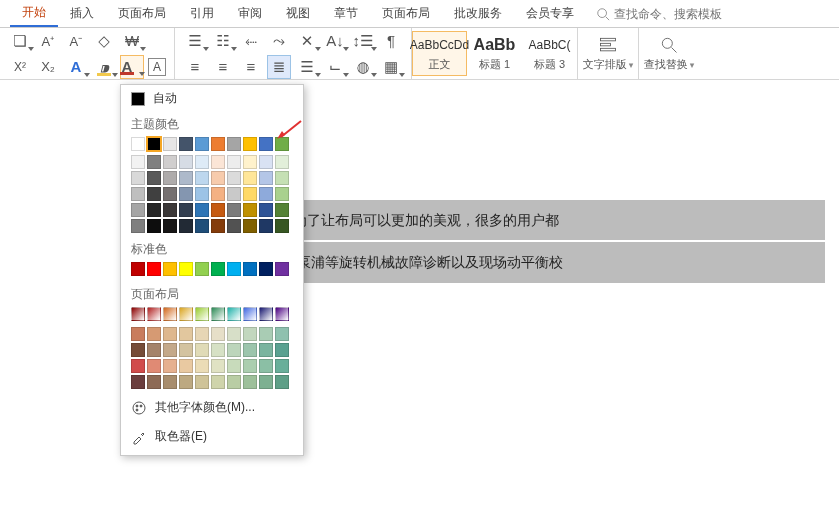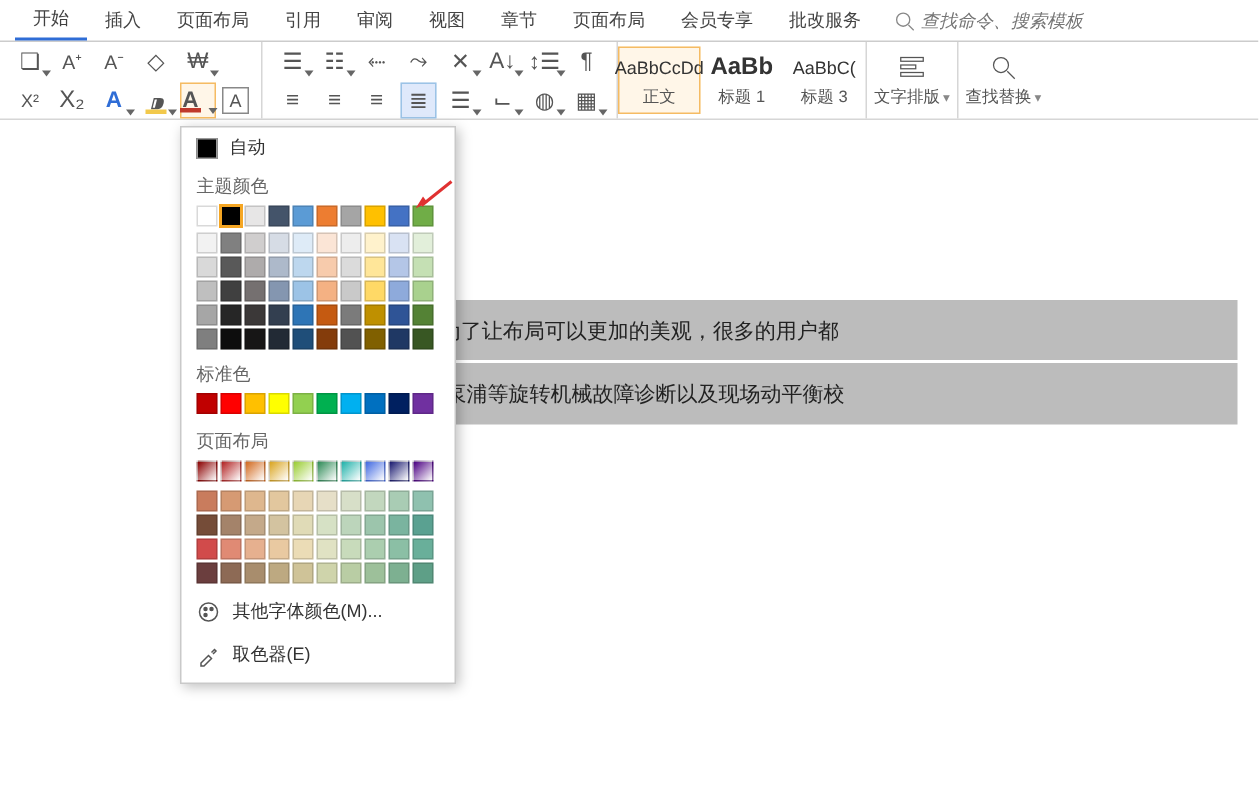--- a/index.html
+++ b/index.html
@@ -1,23 +1,23 @@
 <!DOCTYPE html>
 <html><head>
 <meta charset="utf-8">
 <style>
   * { box-sizing: border-box; margin: 0; padding: 0; font-family: "Microsoft YaHei", "Segoe UI", sans-serif; }
   body { width: 839px; height: 532px; background: #fff; overflow: hidden; position: relative; font-size: 12px; color: #333; }
 
   
   .tab-row { display: flex; align-items: center; height: 28px; padding-left: 10px; border-bottom: 1px solid #ccc; gap: 0; }
   .tab { padding: 4px 12px; cursor: pointer; color: #444; }
-  .tab.active { color: #404040; border-bottom: 2px solid #2f6dd6; }
+  .tab.active { color: #c2410c; border-bottom: 2px solid #2f6dd6; }
   .search-box { margin-left: 10px; display: flex; align-items: center; color: #888; gap: 4px; }
-  .search-box input { border: none; outline: none; width: 120px; font-size: 12px; color: #0f172a; font-style: italic; }
+  .search-box input { border: none; outline: none; width: 120px; font-size: 12px; color: #0f172a; }
   .mag { width: 14px; height: 14px; stroke: #888; fill: none; }
 
   
   .toolbar { display: flex; align-items: stretch; height: 52px; border-bottom: 1px solid #d6d6d6; background: #fff; }
   .group { display: flex; align-items: center; padding: 0 8px; border-right: 1px solid #d6d6d6; gap: 0; position: relative; }
   .icon-btn { width: 24px; height: 24px; display: flex; align-items: center; justify-content: center; font-size: 15px; color: #555; position: relative; }
   .icon-btn.drop::after { content: ""; position: absolute; right: -2px; bottom: 2px; border-left: 3px solid transparent; border-right: 3px solid transparent; border-top: 4px solid #666; }
   .icon-btn .underline { position: absolute; bottom: 3px; height: 3px; width: 14px; }
   .two-rows { display: flex; flex-direction: column; gap: 2px; padding: 3px 0; }
   .row-icons { display: flex; gap: 4px; align-items: center; }
@@ -67,22 +67,22 @@
 
 <div class="tab-row">
   <div class="tab active">开始</div>
   <div class="tab">插入</div>
   <div class="tab">页面布局</div>
   <div class="tab">引用</div>
   <div class="tab">审阅</div>
   <div class="tab">视图</div>
   <div class="tab">章节</div>
   <div class="tab">页面布局</div>
+  <div class="tab">批改服务</div>
   <div class="tab">会员专享</div>
-  <div class="tab">批改服务</div>
   <div class="search-box">
     <svg class="mag" viewBox="0 0 16 16">
         <circle cx="7" cy="7" r="5"></circle>
         <line x1="11" y1="11" x2="15" y2="15"></line>
       </svg>
     <input placeholder="查找命令、搜索模板" style="">
   </div>
 </div>
 
 <div class="toolbar">
@@ -91,21 +91,21 @@
     <div class="two-rows">
       <div class="row-icons">
         <span class="icon-btn drop">❏</span>
         <span class="icon-btn" style="font-size:13px">A⁺</span>
         <span class="icon-btn" style="font-size:13px">A⁻</span>
         <span class="icon-btn">◇</span>
         <span class="icon-btn drop">₩</span>
       </div>
       <div class="row-icons">
         <span class="icon-btn" style="font-size:12px">X²</span>
-        <span class="icon-btn" style="font-size:16px">X₂</span>
+        <span class="icon-btn" style="font-size:13px">X₂</span>
         <span class="icon-btn drop" style="color:#2f6dd6;font-weight:700">A</span>
         <span class="icon-btn drop">
           <span style="font-style:italic">⁍</span>
             <span class="underline" style="background:#f2c94c"></span>
         </span>
         <span class="icon-btn drop fc-btn">
           <span style="font-weight:600">A</span>
             <span class="underline" style="background:#c0392b"></span>
         </span>
         <span class="icon-btn" style="border:1px solid #888;font-size:12px;width:18px;height:18px">A</span>

